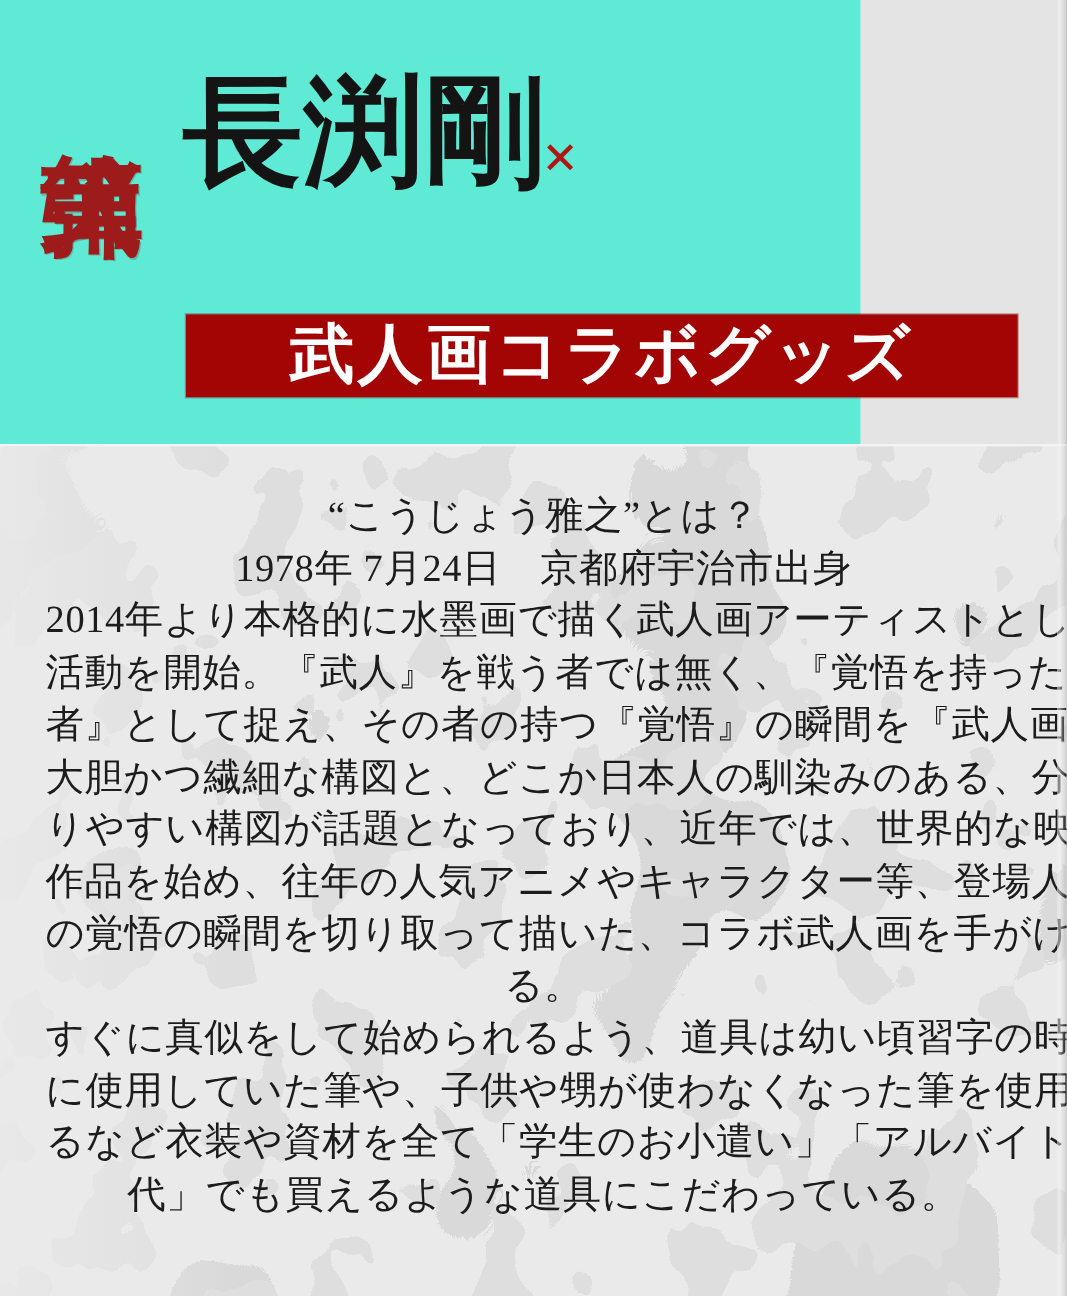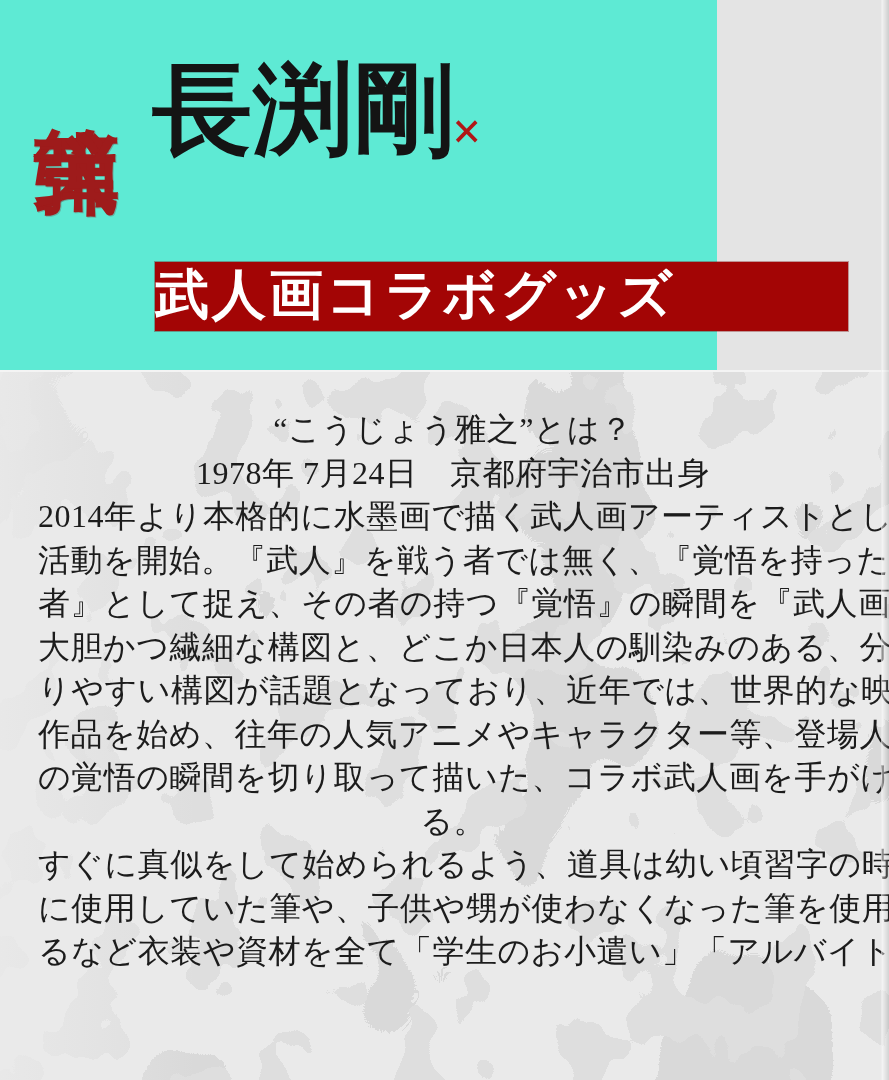--- a/index.html
+++ b/index.html
@@ -71,21 +71,21 @@
   .goods-banner {
     position: absolute;
     top: 262px;
     left: 155px;
     width: 693px;
     height: 69px;
     background: #a30505;
     box-shadow: 0 0 0 1px rgba(120,0,0,0.35);
     display: flex;
     align-items: center;
-    justify-content: flex-start;
+    justify-content: center;
   }
   .goods-banner-label {
     font-size: 54px;
     font-weight: bold;
     color: #ffffff;
     letter-spacing: 3px;
     white-space: nowrap;
     line-height: 1;
     padding-bottom: 4px;
   }
@@ -192,17 +192,18 @@
       <div class="bio-line">活動を開始。『武人』を戦う者では無く、『覚悟を持った</div>
       <div class="bio-line">者』として捉え、その者の持つ『覚悟』の瞬間を『武人画』</div>
       <div class="bio-line">大胆かつ繊細な構図と、どこか日本人の馴染みのある、分か</div>
       <div class="bio-line">りやすい構図が話題となっており、近年では、世界的な映画</div>
       <div class="bio-line">作品を始め、往年の人気アニメやキャラクター等、登場人物</div>
       <div class="bio-line">の覚悟の瞬間を切り取って描いた、コラボ武人画を手がけ</div>
       <div class="bio-line">る。</div>
       <div class="bio-line">すぐに真似をして始められるよう、道具は幼い頃習字の時間</div>
       <div class="bio-line">に使用していた筆や、子供や甥が使わなくなった筆を使用す</div>
       <div class="bio-line">るなど衣装や資材を全て「学生のお小遣い」「アルバイト</div>
+      <div class="bio-line">代」でも買えるような道具にこだわっている。</div>
     </div>
   </div>
 
   <div class="right-edge-shadow"></div>
 </div>
 
 </body></html>

